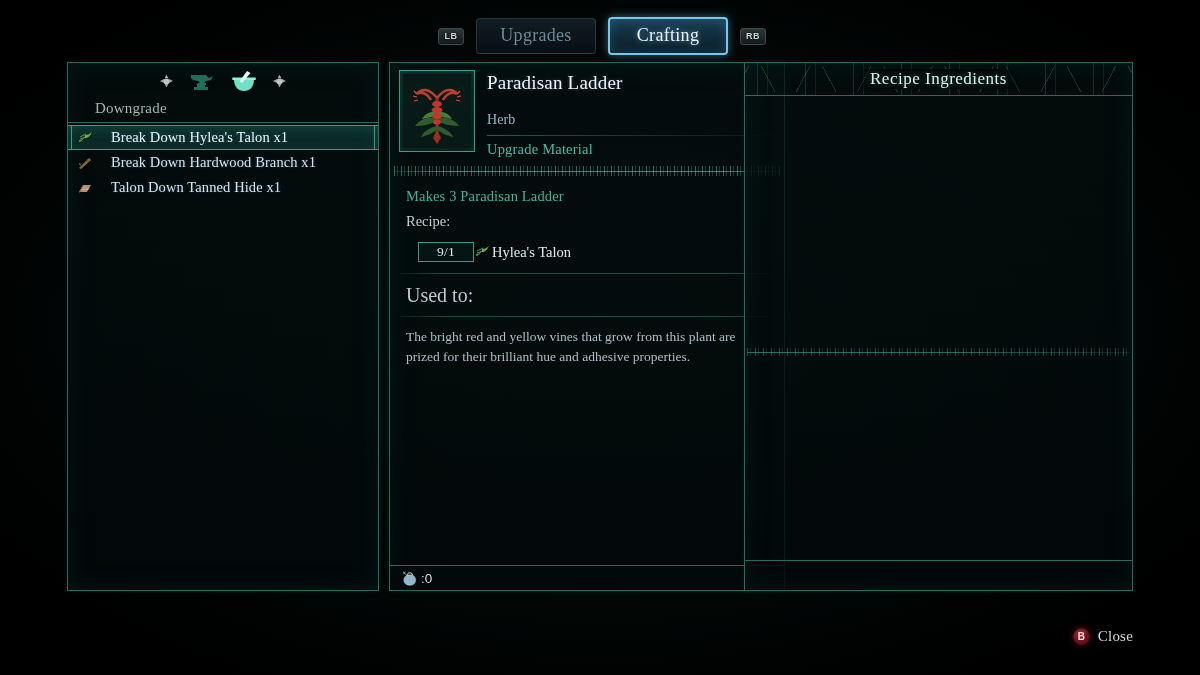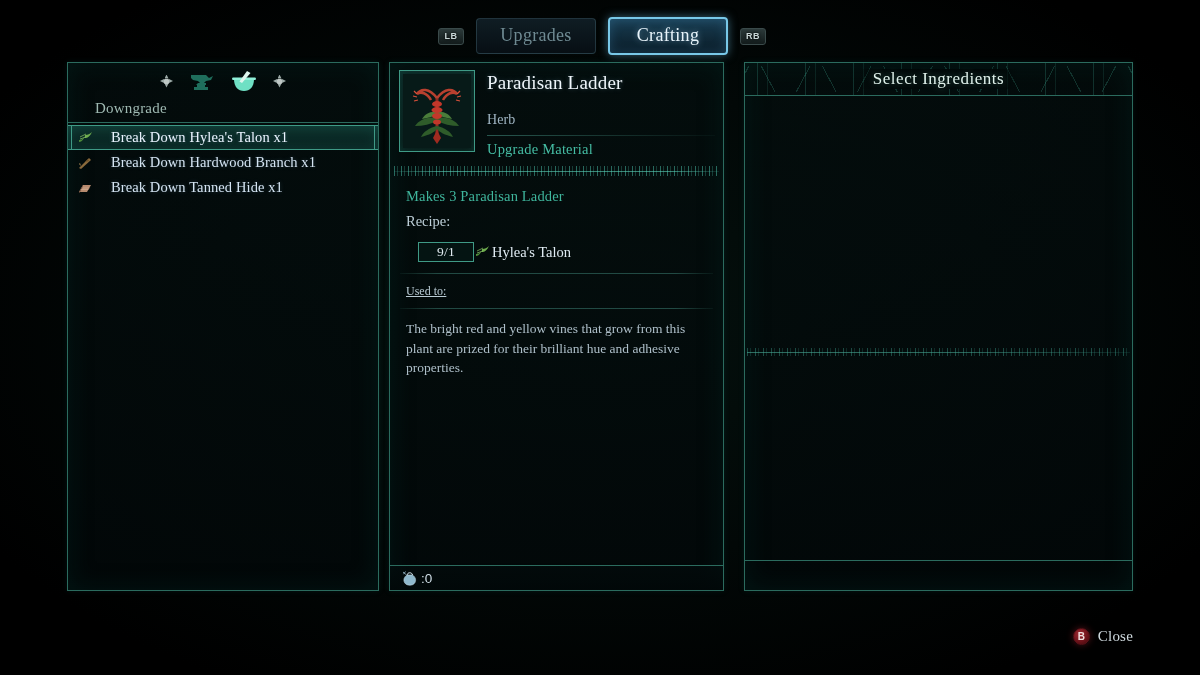--- a/index.html
+++ b/index.html
@@ -170,21 +170,21 @@
     letter-spacing: 0.1px;
     white-space: nowrap;
     text-shadow: 0 0 4px rgba(140,190,230,0.25);
   }
   .list-row.selected .row-label { color: #eaf4ff; }
 
   
   #center-panel {
     left: 389px;
     top: 62px;
-    width: 335px;
+    width: 396px;
     height: 529px;
   }
 
   .item-head {
     display: flex;
     padding: 7px 8px 0 9px;
     gap: 12px;
     height: 95px;
   }
 
@@ -275,24 +275,23 @@
   .recipe-icon { width: 18px; height: 14px; display:flex; align-items:center; }
   .recipe-name { font-size: 14.5px; color: #dfeaf2; }
 
   .thin-sep {
     height: 1px;
     margin: 9px 10px 0;
     background: linear-gradient(90deg, rgba(70,150,135,0.08), rgba(70,150,135,0.45) 12%, rgba(70,150,135,0.45) 88%, rgba(70,150,135,0.08));
   }
 
   .usedto-label {
-    font-size: 12px;
+    font-size: 20px;
     color: #b9cbd4;
     padding: 10px 0 0 16px;
-    text-decoration: underline;
   }
   .usedto-text {
     font-size: 14.5px;
     color: #e6eef4;
     padding: 3px 0 0 38px;
   }
 
   .desc {
     font-size: 13.5px;
     color: #aebfc9;
@@ -487,21 +486,21 @@
 
 
       <div class="list-row">
         <span class="row-icon">
           <svg viewBox="0 0 16 14" width="16" height="14">
             <path d="M2 11 L6 4 L14 4 L10 11 Z" fill="#b68a6e"></path>
             <path d="M2 11 L6 4 L6 6 L2.5 12 Z" fill="#7d5a46"></path>
             <path d="M4 8.5 L11.5 8.5 M5 7 L12.5 7" stroke="#d8b79c" stroke-width="0.6"></path>
           </svg>
         </span>
-        <span class="row-label">Break Down Tanned Hide  x1</span>
+        <span class="row-label">Talon Down Tanned Hide  x1</span>
       </div>
 
     </div>
   </div>
 
   <div class="panel" id="center-panel">
 
     <div class="item-head">
       <div class="item-thumb">
         <svg viewBox="0 0 68 74" width="68" height="74">
@@ -573,21 +572,21 @@
       </svg>
       <span class="weight-val">:0</span>
     </div>
 
   </div>
 
   <div class="panel" id="right-panel">
     <div class="right-head">
       <div class="deco"></div>
       <div class="zig"></div>
-      <div class="right-title">Select Ingredients</div>
+      <div class="right-title">Recipe Ingredients</div>
     </div>
     <div class="right-ornate"></div>
     <div class="right-bottom"></div>
   </div>
 
   <div class="footer">
     <div class="btn-glyph">B</div>
     <div class="footer-label">Close</div>
   </div>
 

